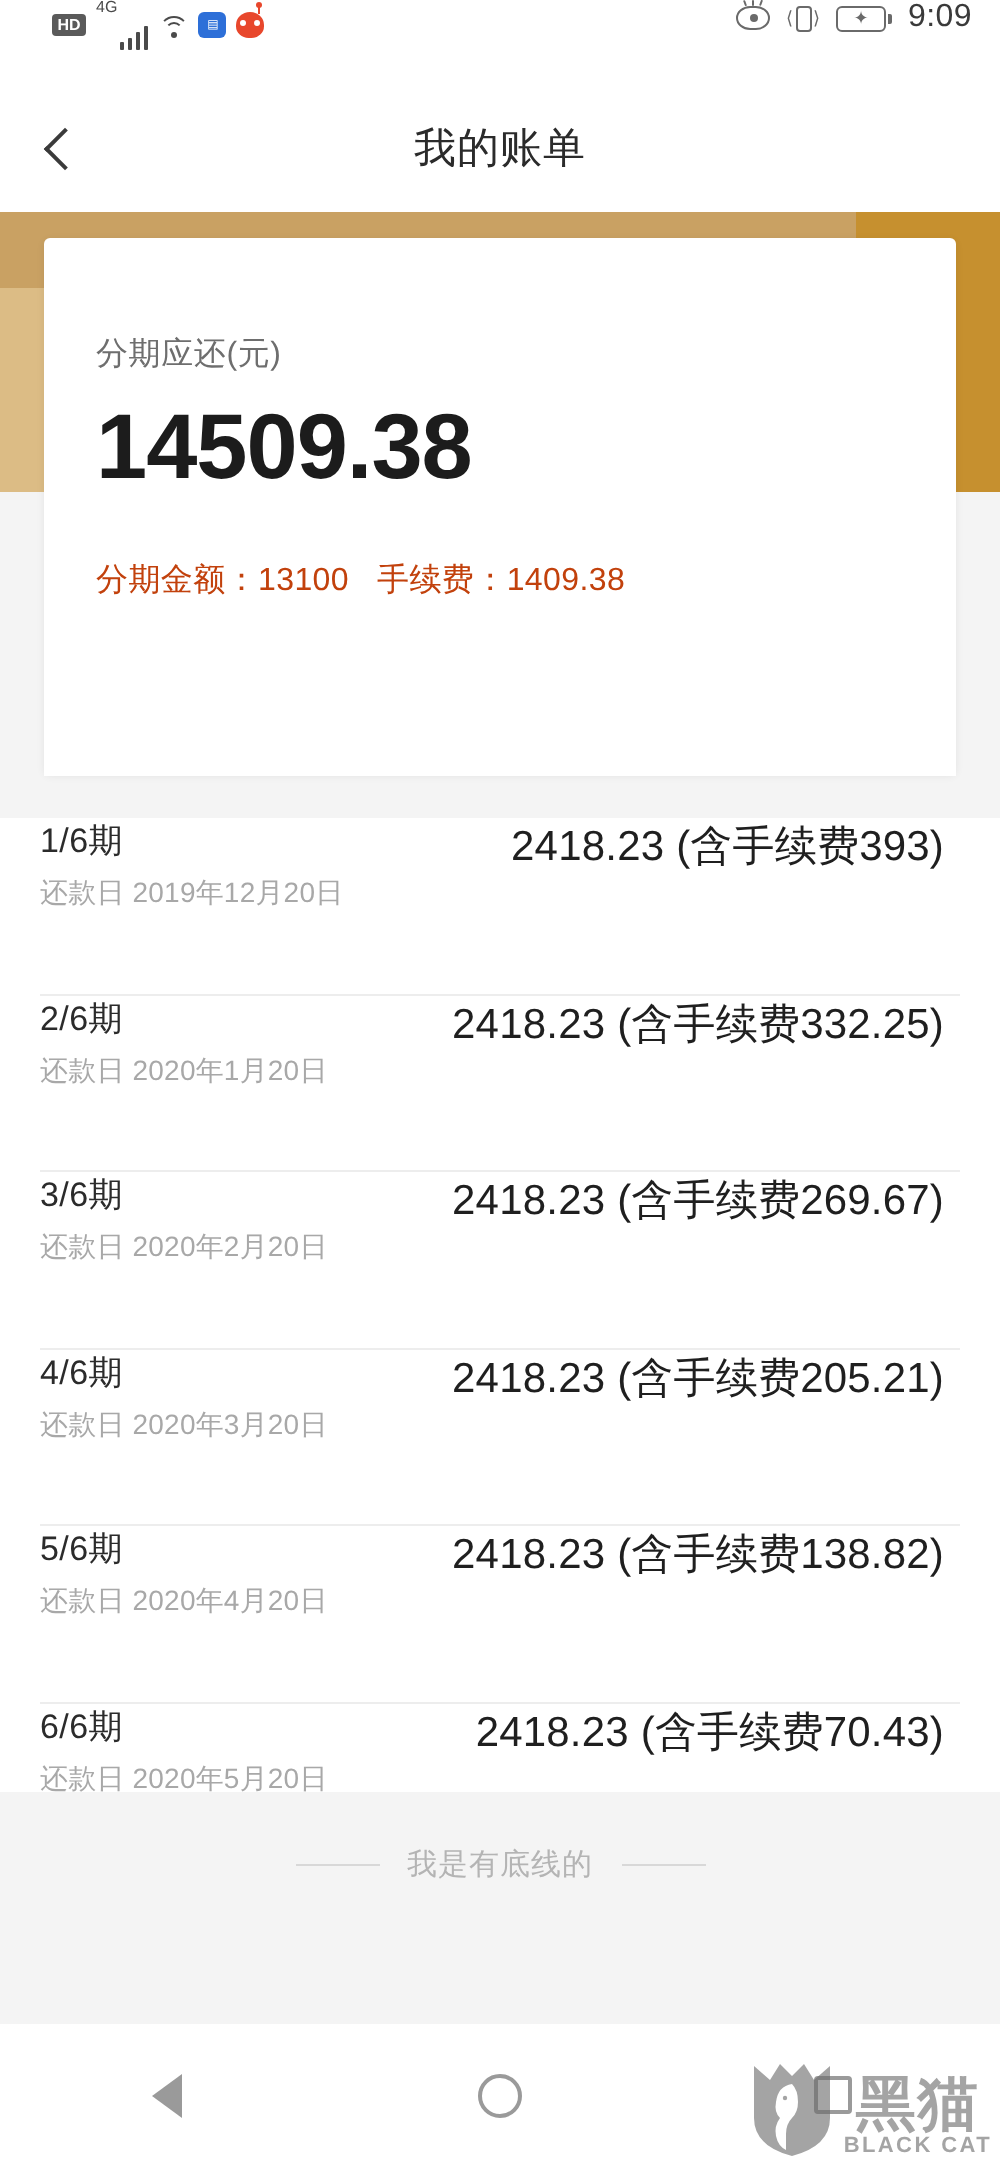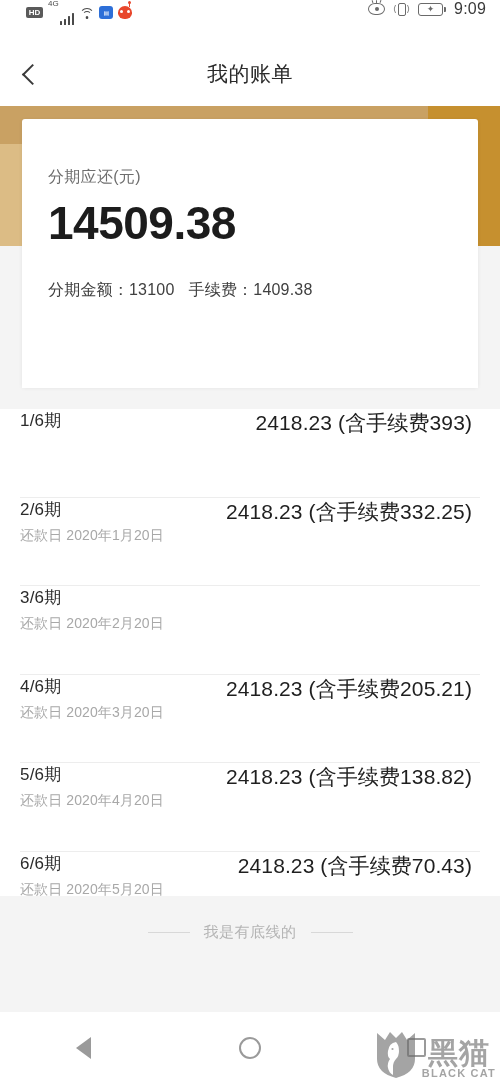--- a/index.html
+++ b/index.html
@@ -116,21 +116,21 @@
     position:absolute; top:119px; left:22px; width:456px; height:268px;
     background:#ffffff; border-radius:3px;
     box-shadow:0 1px 4px rgba(0,0,0,.07);
   }
   .card-inner{ padding:48px 0 0 26px; }
   .card-label{ font-size:16px; color:#6e6e6e; letter-spacing:.3px; }
   .card-amount{
     font-size:46px; font-weight:bold; color:#1c1c1c;
     letter-spacing:-.5px; margin-top:12px; line-height:1;
   }
-  .card-sub{ font-size:16px; color:#404040; margin-top:34px; letter-spacing:.2px; }
+  .card-sub{ font-size:16px; color:#c2410c; margin-top:34px; letter-spacing:.2px; }
   .card-sub .gap{ display:inline-block; width:14px; }
   .serrated{
     position:absolute; left:0; bottom:-1px; width:456px; height:10px;
     background:
       linear-gradient(-45deg, transparent 50%, #ffffff 51%) 0 0/12px 10px repeat-x,
       linear-gradient(45deg,  transparent 50%, #ffffff 51%) 6px 0/12px 10px repeat-x;
     transform:scaleY(-1);
   }
   .serr-fill{
     position:absolute; left:0; bottom:9px; width:456px; height:2px; background:#ffffff;
@@ -269,35 +269,37 @@
       </div>
     </div>
     <div class="serr-fill"></div>
     <div class="serrated"></div>
   </div>
 
   <div class="list">
     <div class="row">
       <div class="row-left">
         <div class="row-term">1/6期</div>
+        <div class="row-date">还款日 2019年12月20日</div>
       </div>
       <div class="row-amount">2418.23 (含手续费393)</div>
     </div>
     <div class="row">
       <div class="row-left">
         <div class="row-term">2/6期</div>
         <div class="row-date">还款日 2020年1月20日</div>
       </div>
       <div class="row-amount">2418.23 (含手续费332.25)</div>
     </div>
     <div class="row">
       <div class="row-left">
         <div class="row-term">3/6期</div>
         <div class="row-date">还款日 2020年2月20日</div>
       </div>
+      <div class="row-amount">2418.23 (含手续费269.67)</div>
     </div>
     <div class="row">
       <div class="row-left">
         <div class="row-term">4/6期</div>
         <div class="row-date">还款日 2020年3月20日</div>
       </div>
       <div class="row-amount">2418.23 (含手续费205.21)</div>
     </div>
     <div class="row">
       <div class="row-left">

